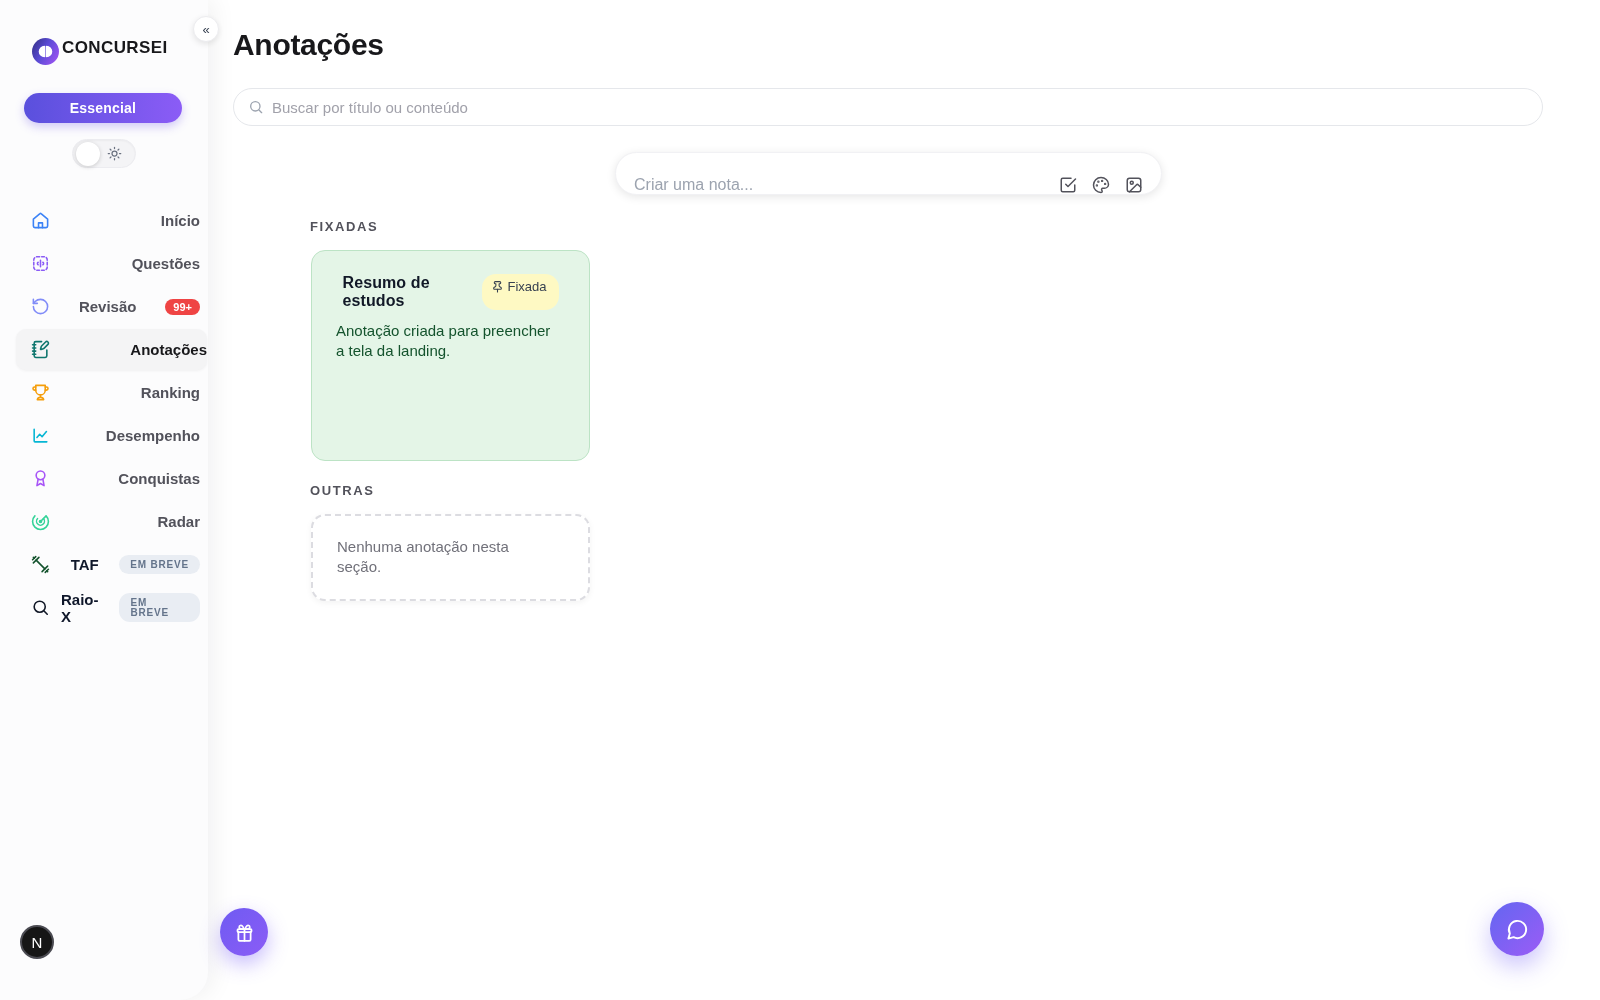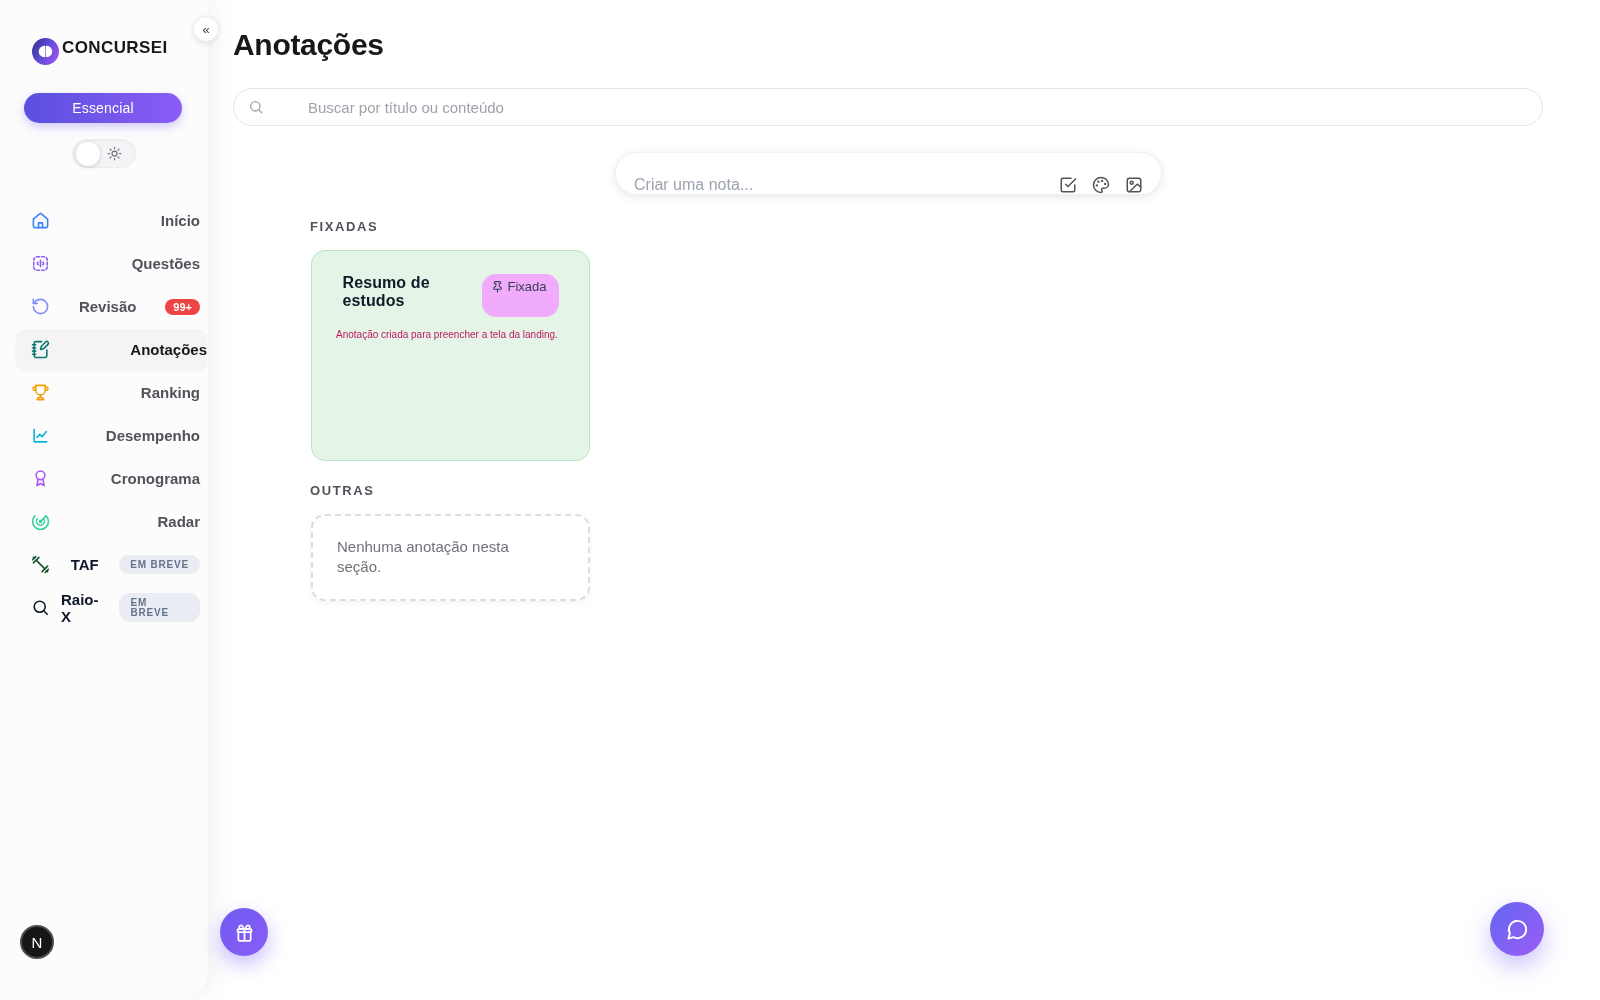--- a/index.html
+++ b/index.html
@@ -14,21 +14,21 @@
     border-radius:50%; background:#fff; border:1px solid #ececef;
     box-shadow:0 2px 6px rgba(0,0,0,.10); display:flex; align-items:center; justify-content:center;
     font-size:13px; color:#374151; cursor:pointer; z-index:6; }
   .logo-row { display:flex; align-items:flex-start; gap:3px; margin:38px 0 0 32px; }
   .logo-mark { width:27px; height:27px; border-radius:50%;
     background:linear-gradient(120deg,#312e81 0%,#5b4bd5 45%,#a855f7 100%);
     display:flex; align-items:center; justify-content:center; }
   .brand-name { font-size:17px; font-weight:bold; color:#18181b; letter-spacing:.4px; }
   .plan-btn { display:block; margin:28px 24px 0; height:30px; width:158px; border:none;
     border-radius:15px; background:linear-gradient(90deg,#5a50dd 0%,#8b5cf6 100%);
-    color:#fff; font-size:14px; font-weight:normal; letter-spacing:.2px; cursor:pointer;
+    color:#fff; font-size:14px; font-weight:bold; letter-spacing:.2px; cursor:pointer;
     font-family:"Liberation Sans", sans-serif; box-shadow:0 4px 10px rgba(99,76,230,.28); }
   .theme-toggle { margin:16px auto 0; width:64px; height:29px; background:#f4f4f6;
     border:1px solid #ececf0; border-radius:15px; display:flex; align-items:center;
     padding:0 3px; cursor:pointer; box-shadow:inset 0 1px 2px rgba(0,0,0,.04); }
   .toggle-knob { width:24px; height:24px; border-radius:50%; background:#fff;
     box-shadow:0 1px 4px rgba(0,0,0,.18); }
   .toggle-sun { margin-left:7px; color:#6b7280; display:flex; }
 
   .nav { position:absolute; top:198px; left:0; width:208px; }
   .nav-item { position:relative; display:flex; align-items:center; gap:11px;
@@ -45,21 +45,21 @@
 
   
   .main { position:absolute; left:208px; top:0; width:1392px; height:1000px; background:#fff; }
   .page-title { position:absolute; left:25px; top:28px; font-size:30px; font-weight:bold;
     color:#18181b; letter-spacing:-.3px; }
   .search-bar { position:absolute; left:25px; top:88px; width:1310px; height:38px;
     background:#fff; border:1px solid #e5e7eb; border-radius:19px;
     display:flex; align-items:center; padding:0 14px; gap:8px; }
   .search-bar svg { color:#9ca3af; flex:0 0 auto; }
   .search-input { border:none; outline:none; flex:1; font-size:15px; color:#374151;
-    background:transparent; font-family:"Liberation Sans", sans-serif;margin-left:36px; }
+    background:transparent; font-family:"Liberation Sans", sans-serif; }
   .search-input::placeholder { color:#a1a1aa; }
 
   .composer { position:absolute; left:407px; top:152px; width:547px; height:43px;
     background:#fff; border-radius:22px; border:1px solid #f1f1f4;
     box-shadow:0 2px 10px rgba(0,0,0,.10); display:flex; align-items:flex-end; padding:0 18px; }
   .composer-input { border:none; outline:none; flex:1; font-size:16px; color:#374151;
     background:transparent; font-family:"Liberation Sans", sans-serif; }
   .composer-input::placeholder { color:#9ca3af; }
   .composer-icons { display:flex; align-items:center; gap:15px; color:#52525b; }
   .composer-icons .cicon { display:flex; cursor:pointer; }
@@ -67,23 +67,23 @@
   .section-label { position:absolute; font-size:13px; font-weight:bold; color:#52525b;
     letter-spacing:1.6px; }
   .lbl-fixadas { left:102px; top:219px; }
   .lbl-outras  { left:102px; top:483px; }
 
   .note-card { position:absolute; left:103px; top:250px; width:279px; height:211px;
     background:#e4f5e7; border:1px solid #bce3c5; border-radius:14px; padding:23px 24px; cursor:pointer; }
   .note-head { display:flex; justify-content:center; align-items:flex-start; }
   .note-title { font-size:16px; font-weight:bold; color:#111827; line-height:1.12;
     width:140px; letter-spacing:.1px; }
-  .pin-badge { display:flex; align-items:center; gap:3px; background:#f0abfc;
-    border-radius:14px; padding:5px 12px 23px 9px; color:#374151; font-size:13px; }
-  .note-body { margin-top:11px; font-size:10px; color:#be185d; line-height:1.33; width:225px; }
+  .pin-badge { display:flex; align-items:center; gap:3px; background:#fef9c3;
+    border-radius:14px; padding:5px 12px 16px 9px; color:#374151; font-size:13px; }
+  .note-body { margin-top:11px; font-size:15px; color:#14532d; line-height:1.33; width:225px; }
 
   .empty-card { position:absolute; left:103px; top:514px; width:279px; height:87px;
     background:#fff; border:2px dashed #dcdce1; border-radius:14px;
     box-shadow:0 2px 6px rgba(0,0,0,.05); padding:21px 24px; }
   .empty-text { font-size:15px; color:#71717a; line-height:1.35; width:220px; }
 
   
   .dev-avatar { position:fixed; left:20px; top:925px; width:34px; height:34px; border-radius:50%;
     background:#161616; border:2px solid #4b4b52; color:#fff; display:flex; align-items:center;
     justify-content:center; font-size:15px; cursor:pointer; z-index:8; }
@@ -193,21 +193,21 @@
       <span class="nav-label">Desempenho</span>
     </div>
 
     <div class="nav-item">
       <span class="nav-icon" style="color:#a855f7">
         <svg width="19" height="19" viewBox="0 0 24 24" fill="none" stroke="currentColor" stroke-width="2" stroke-linecap="round" stroke-linejoin="round">
           <circle cx="12" cy="8" r="5.5"></circle>
             <path d="m15 12.9 1.5 8.1-4.5-2.7L7.5 21 9 12.9"></path>
         </svg>
       </span>
-      <span class="nav-label">Cronograma</span>
+      <span class="nav-label">Conquistas</span>
     </div>
 
     <div class="nav-item">
       <span class="nav-icon" style="color:#34d399">
         <svg width="19" height="19" viewBox="0 0 24 24" fill="none" stroke="currentColor" stroke-width="2" stroke-linecap="round" stroke-linejoin="round">
           <path d="M19.07 4.93A10 10 0 1 1 4.93 4.93"></path>
             <path d="M15.7 8.3a5 5 0 1 1-7.4 0" stroke-width="1.8"></path>
           <circle cx="12" cy="12" r="1.3" fill="currentColor"></circle>
             <path d="m12 12 6.5-6.5"></path>
         </svg>

